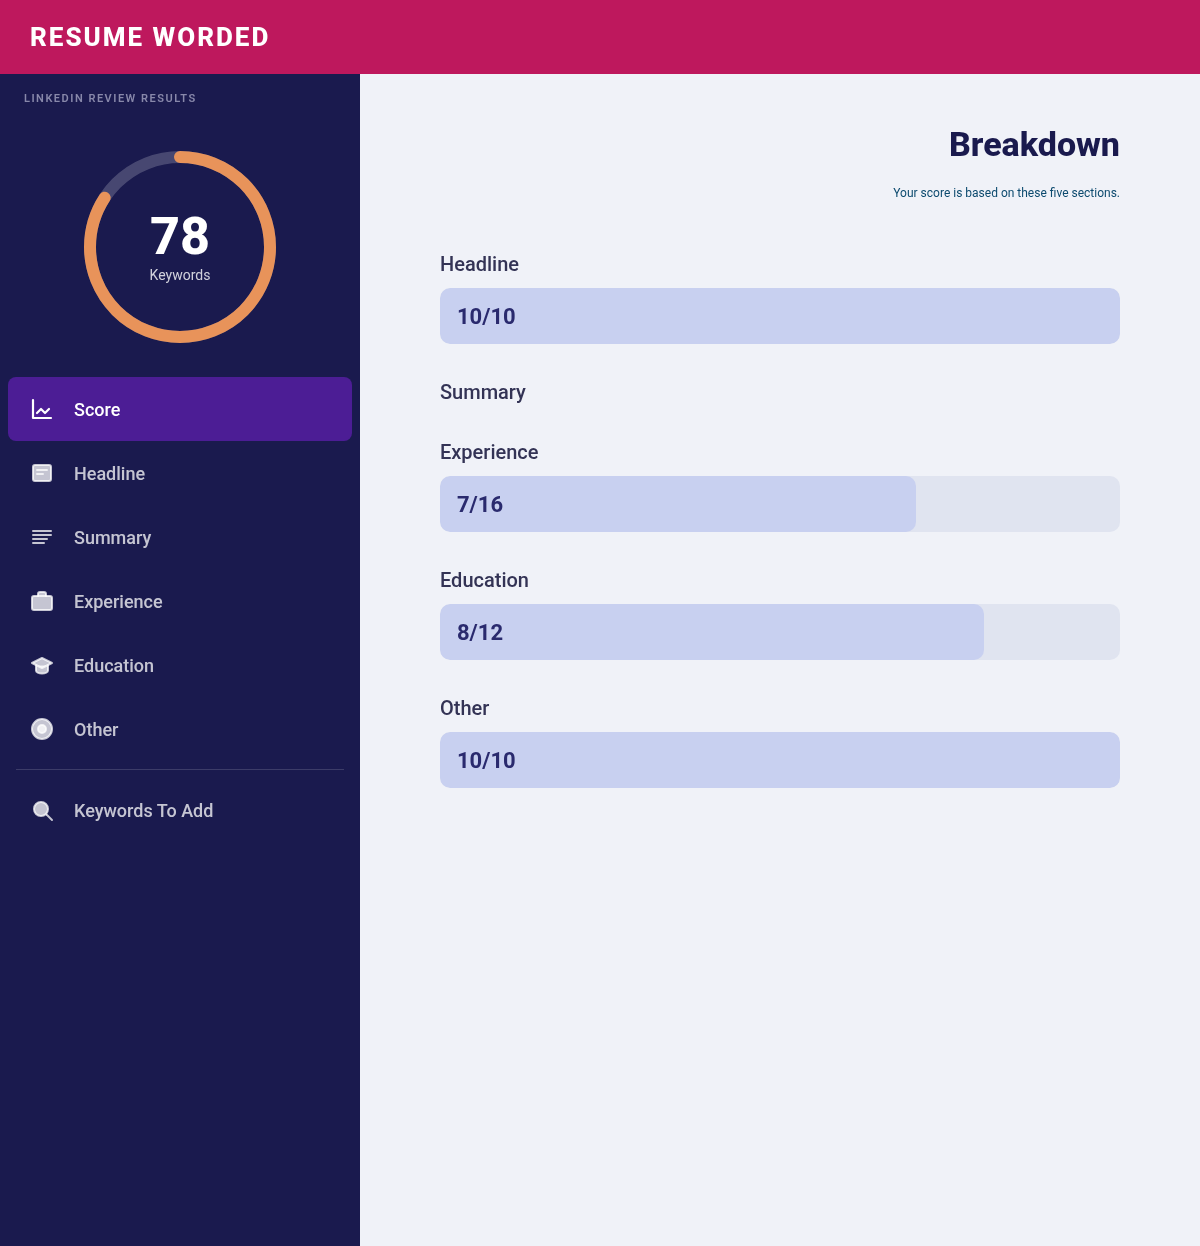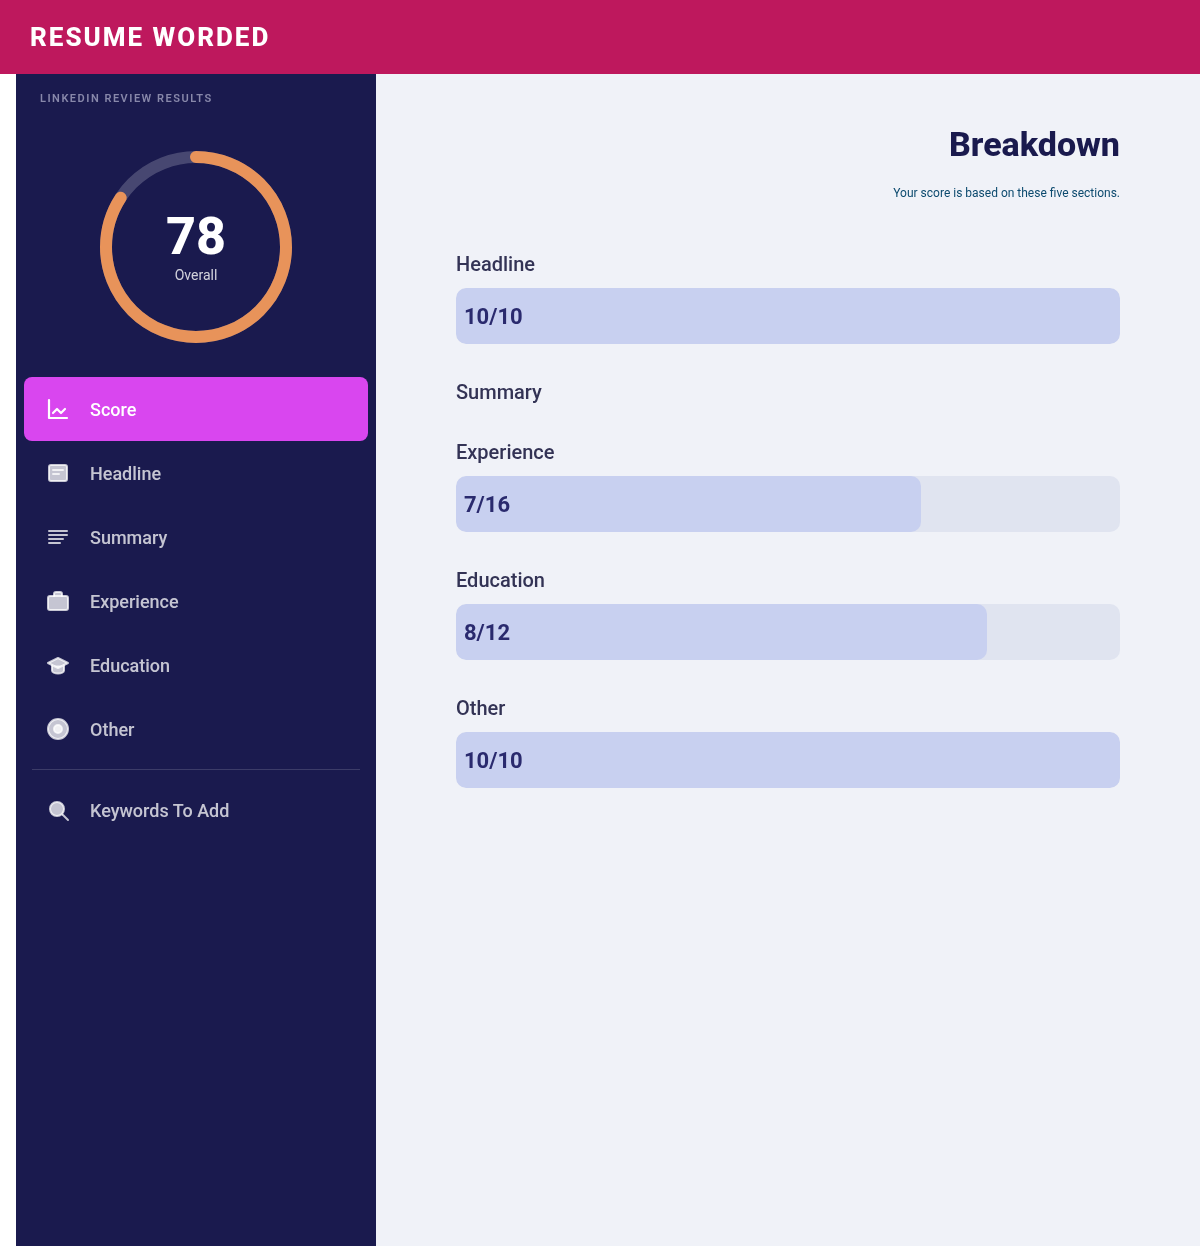--- a/index.html
+++ b/index.html
@@ -33,21 +33,20 @@
     }
 
     
     .sidebar {
       width: 360px;
       background-color: #1a1a4e;
       flex-shrink: 0;
       display: flex;
       flex-direction: column;
       overflow: hidden;
-      margin-left: 16px;
     }
 
     .sidebar-label {
       color: #8888aa;
       font-size: 11px;
       font-weight: 600;
       letter-spacing: 1.5px;
       text-transform: uppercase;
       padding: 18px 24px 12px;
     }
@@ -119,21 +118,21 @@
       align-items: center;
       padding: 18px 28px;
       color: rgba(255,255,255,0.75);
       font-size: 18px;
       font-weight: 500;
       cursor: pointer;
       gap: 18px;
     }
 
     .nav-item.active {
-      background-color: #d946ef;
+      background-color: #4c1d95;
       color: white;
       border-radius: 8px;
       margin: 0 8px;
       padding: 18px 20px;
     }
 
     .nav-icon {
       width: 28px;
       height: 28px;
       display: flex;
@@ -210,21 +209,21 @@
       left: 0;
       top: 0;
     }
 
     .score-bar-text {
       font-size: 22px;
       font-weight: 700;
       color: #2a2a6e;
       position: relative;
       z-index: 1;
-      padding-left: 8px;
+      padding-left: 17px;
     }
   </style>
 </head>
 <body>
 
 <header class="top-header">
   <h1>RESUME WORDED</h1>
 </header>
 
 <div class="main-layout">
@@ -233,21 +232,21 @@
     <div class="sidebar-label">LINKEDIN REVIEW RESULTS</div>
 
     <div class="score-circle-area">
       <div class="circle-container">
         <svg viewBox="0 0 200 200">
           <circle class="circle-bg" cx="100" cy="100" r="90"></circle>
           <circle class="circle-progress" cx="100" cy="100" r="90"></circle>
         </svg>
         <div class="circle-text">
           <div class="circle-score">78</div>
-          <div class="circle-label">Overall</div>
+          <div class="circle-label">Keywords</div>
         </div>
       </div>
     </div>
 
     <nav class="sidebar-nav">
 
       <div class="nav-item active">
         <span class="nav-icon">
           <svg viewBox="0 0 24 24">
             <path d="M3 3v18h18M7 16l4-4 4 4 4-4" stroke="white" stroke-width="2.2" fill="none" stroke-linecap="round" stroke-linejoin="round"></path>

